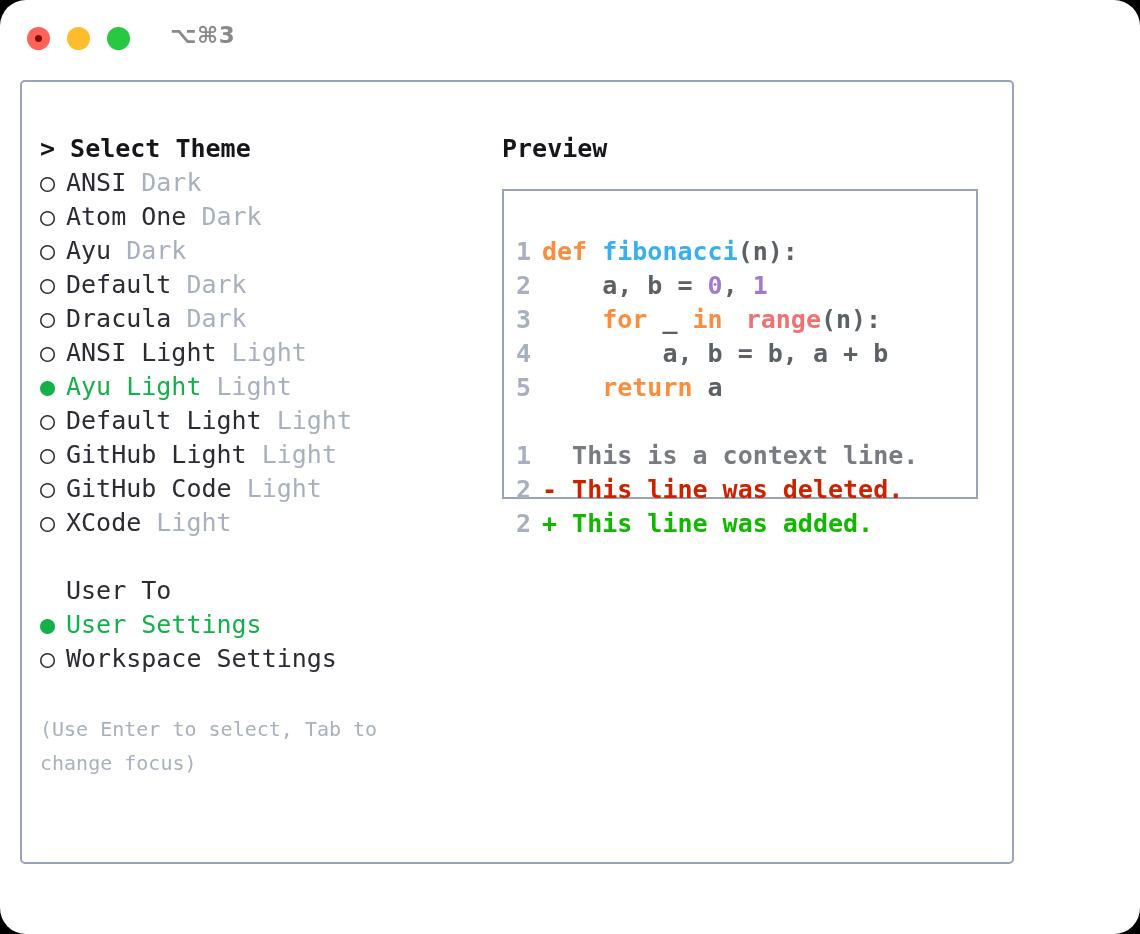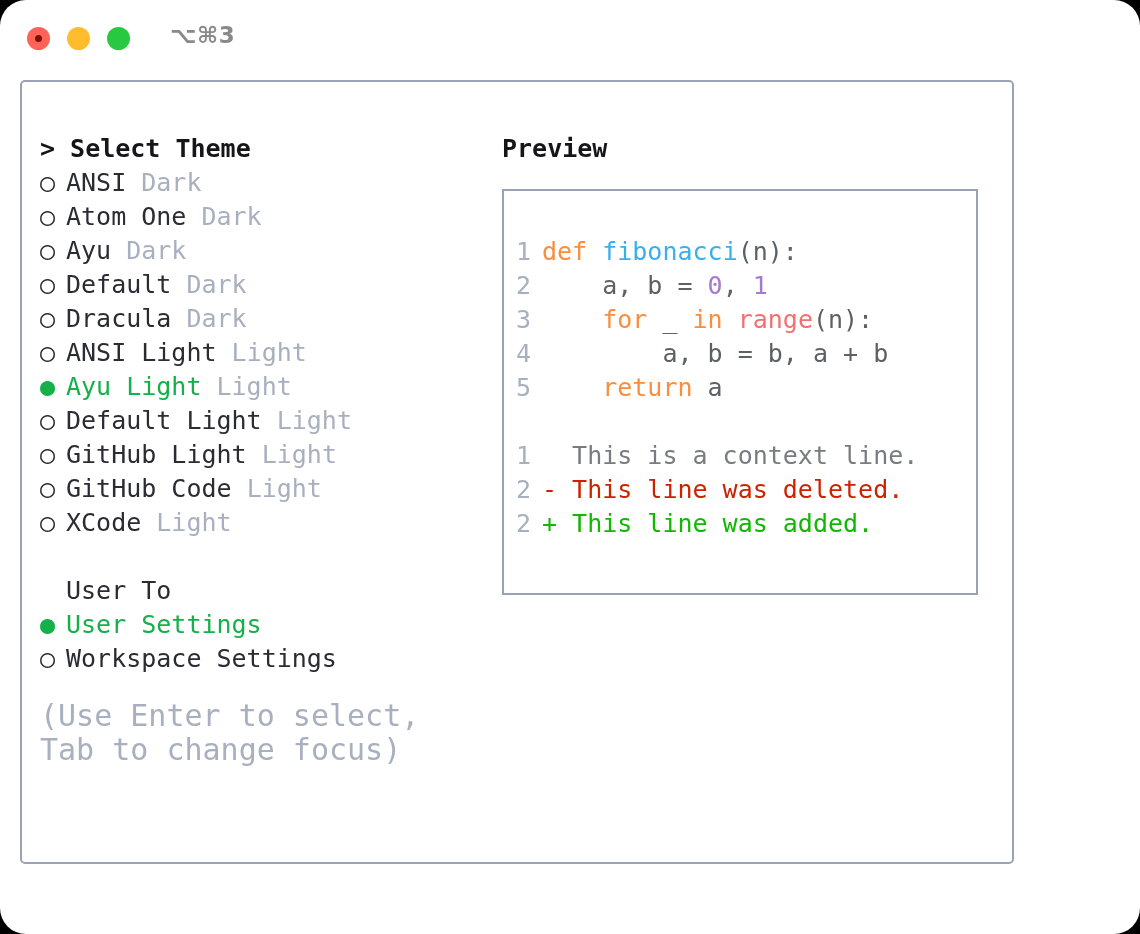--- a/index.html
+++ b/index.html
@@ -109,22 +109,22 @@
   .opt-row.selected .marker,
   .opt-row.selected .opt-label {
     color: #14b04a;
   }
   .opt-suffix { color: #a8b0bf; }
 
   #apply-block { margin-top: 34px; }
   #apply-heading { padding-left: 26px; }
 
   #help-text {
-    margin-top: 23px;
-    font-size: 30px;
+    margin-top: 36px;
+    font-size: 20px;
     line-height: 34px;
     color: #a8b0bf;
     width: 420px;
     white-space: pre-wrap;
   }
 
   
   #right-col {
     position: absolute;
     left: 480px;
@@ -134,45 +134,46 @@
   #preview-heading {
     font-size: 25px;
     line-height: 34px;
     color: #16161a;
     font-weight: bold;
     white-space: pre;
   }
   #preview-box {
     margin-top: 23px;
     width: 476px;
-    height: 406px;
+    height: 310px;
     border: 2px solid #9aa3b5;
     box-sizing: border-box;
     position: relative;
+    font-weight: bold;
   }
   #code-area {
     position: absolute;
     left: 12px;
     top: 44px;
     right: 6px;
   }
   .code-line {
     font-size: 25px;
     line-height: 34px;
     white-space: pre;
     color: #5c6166;
   }
   .gutter {
     display: inline-block;
     width: 26px;
     color: #a8b0bf;
   }
   .k-keyword  { color: #fa8d3e; }
   .k-func     { color: #39afee; }
-  .k-builtin  { color: #f07171; }
+  .k-builtin  { color: #f07171; margin-left: 8px; }
   .k-number   { color: #a37acc; }
   .k-plain    { color: #5c6166; }
   .diff-gap   { height: 34px; }
   .diff-ctx   { color: #787b80; }
   .diff-del   { color: #cc2200; }
   .diff-add   { color: #11b800; }
 </style>
 </head>
 <body>
 

